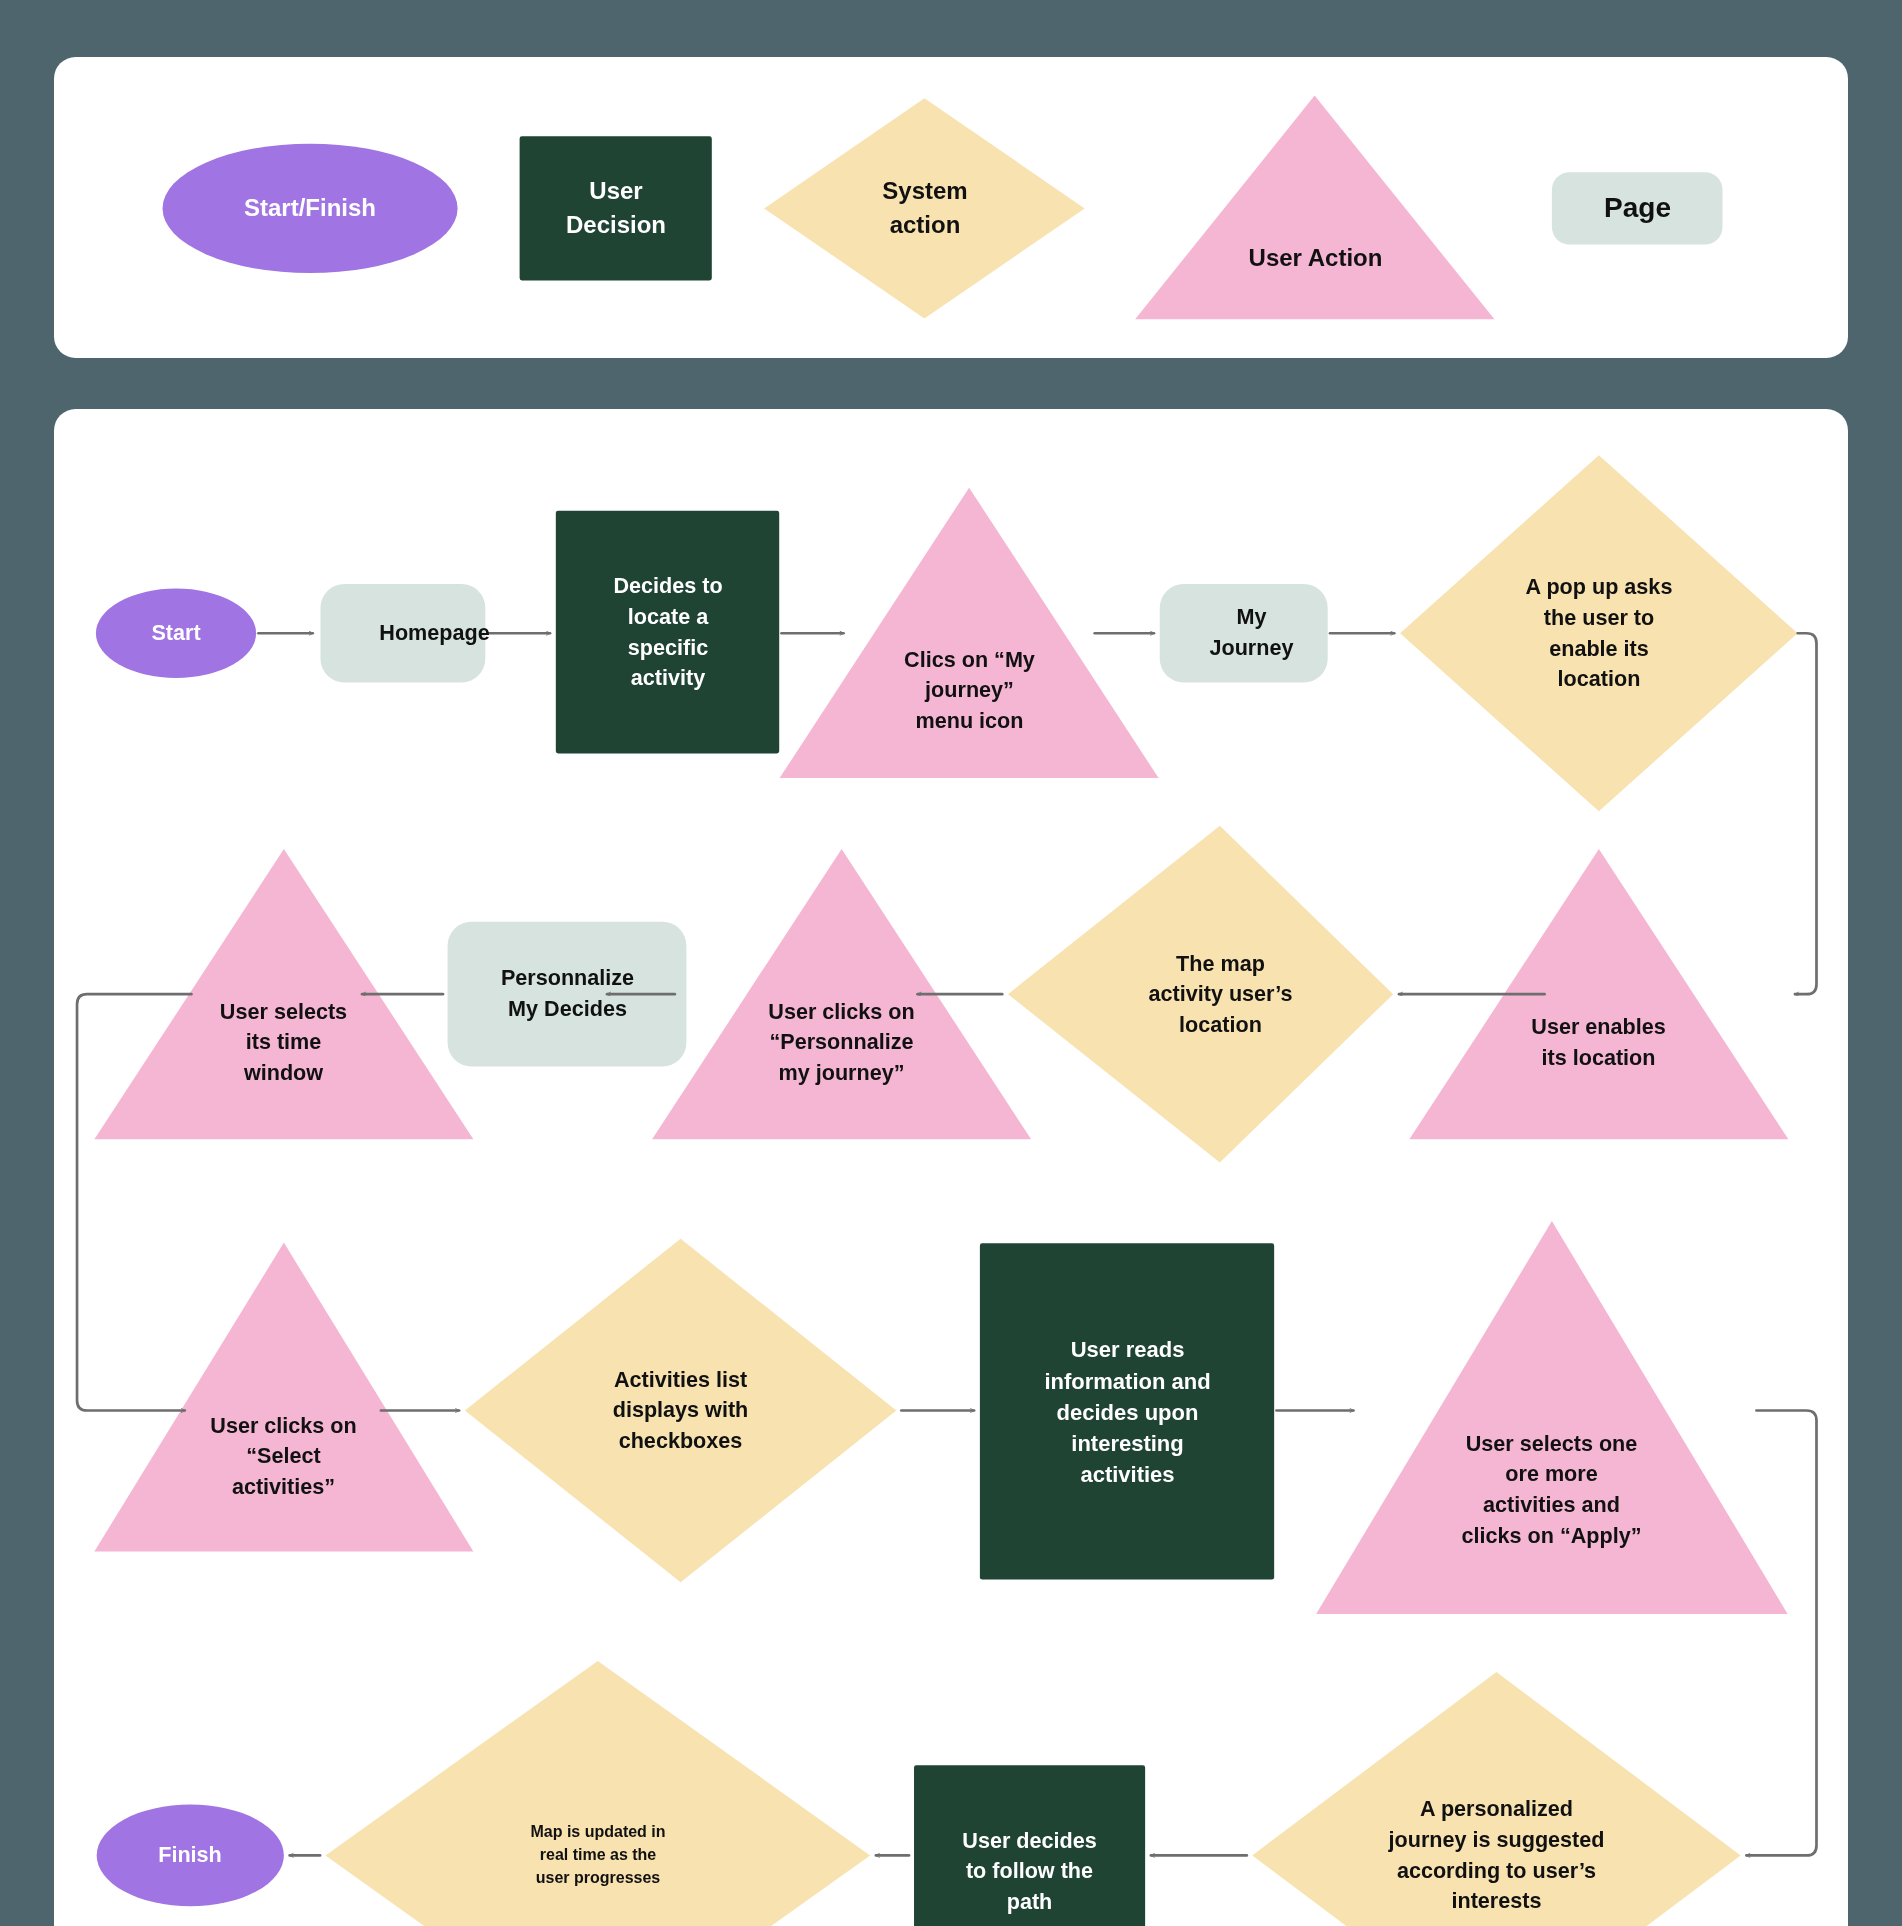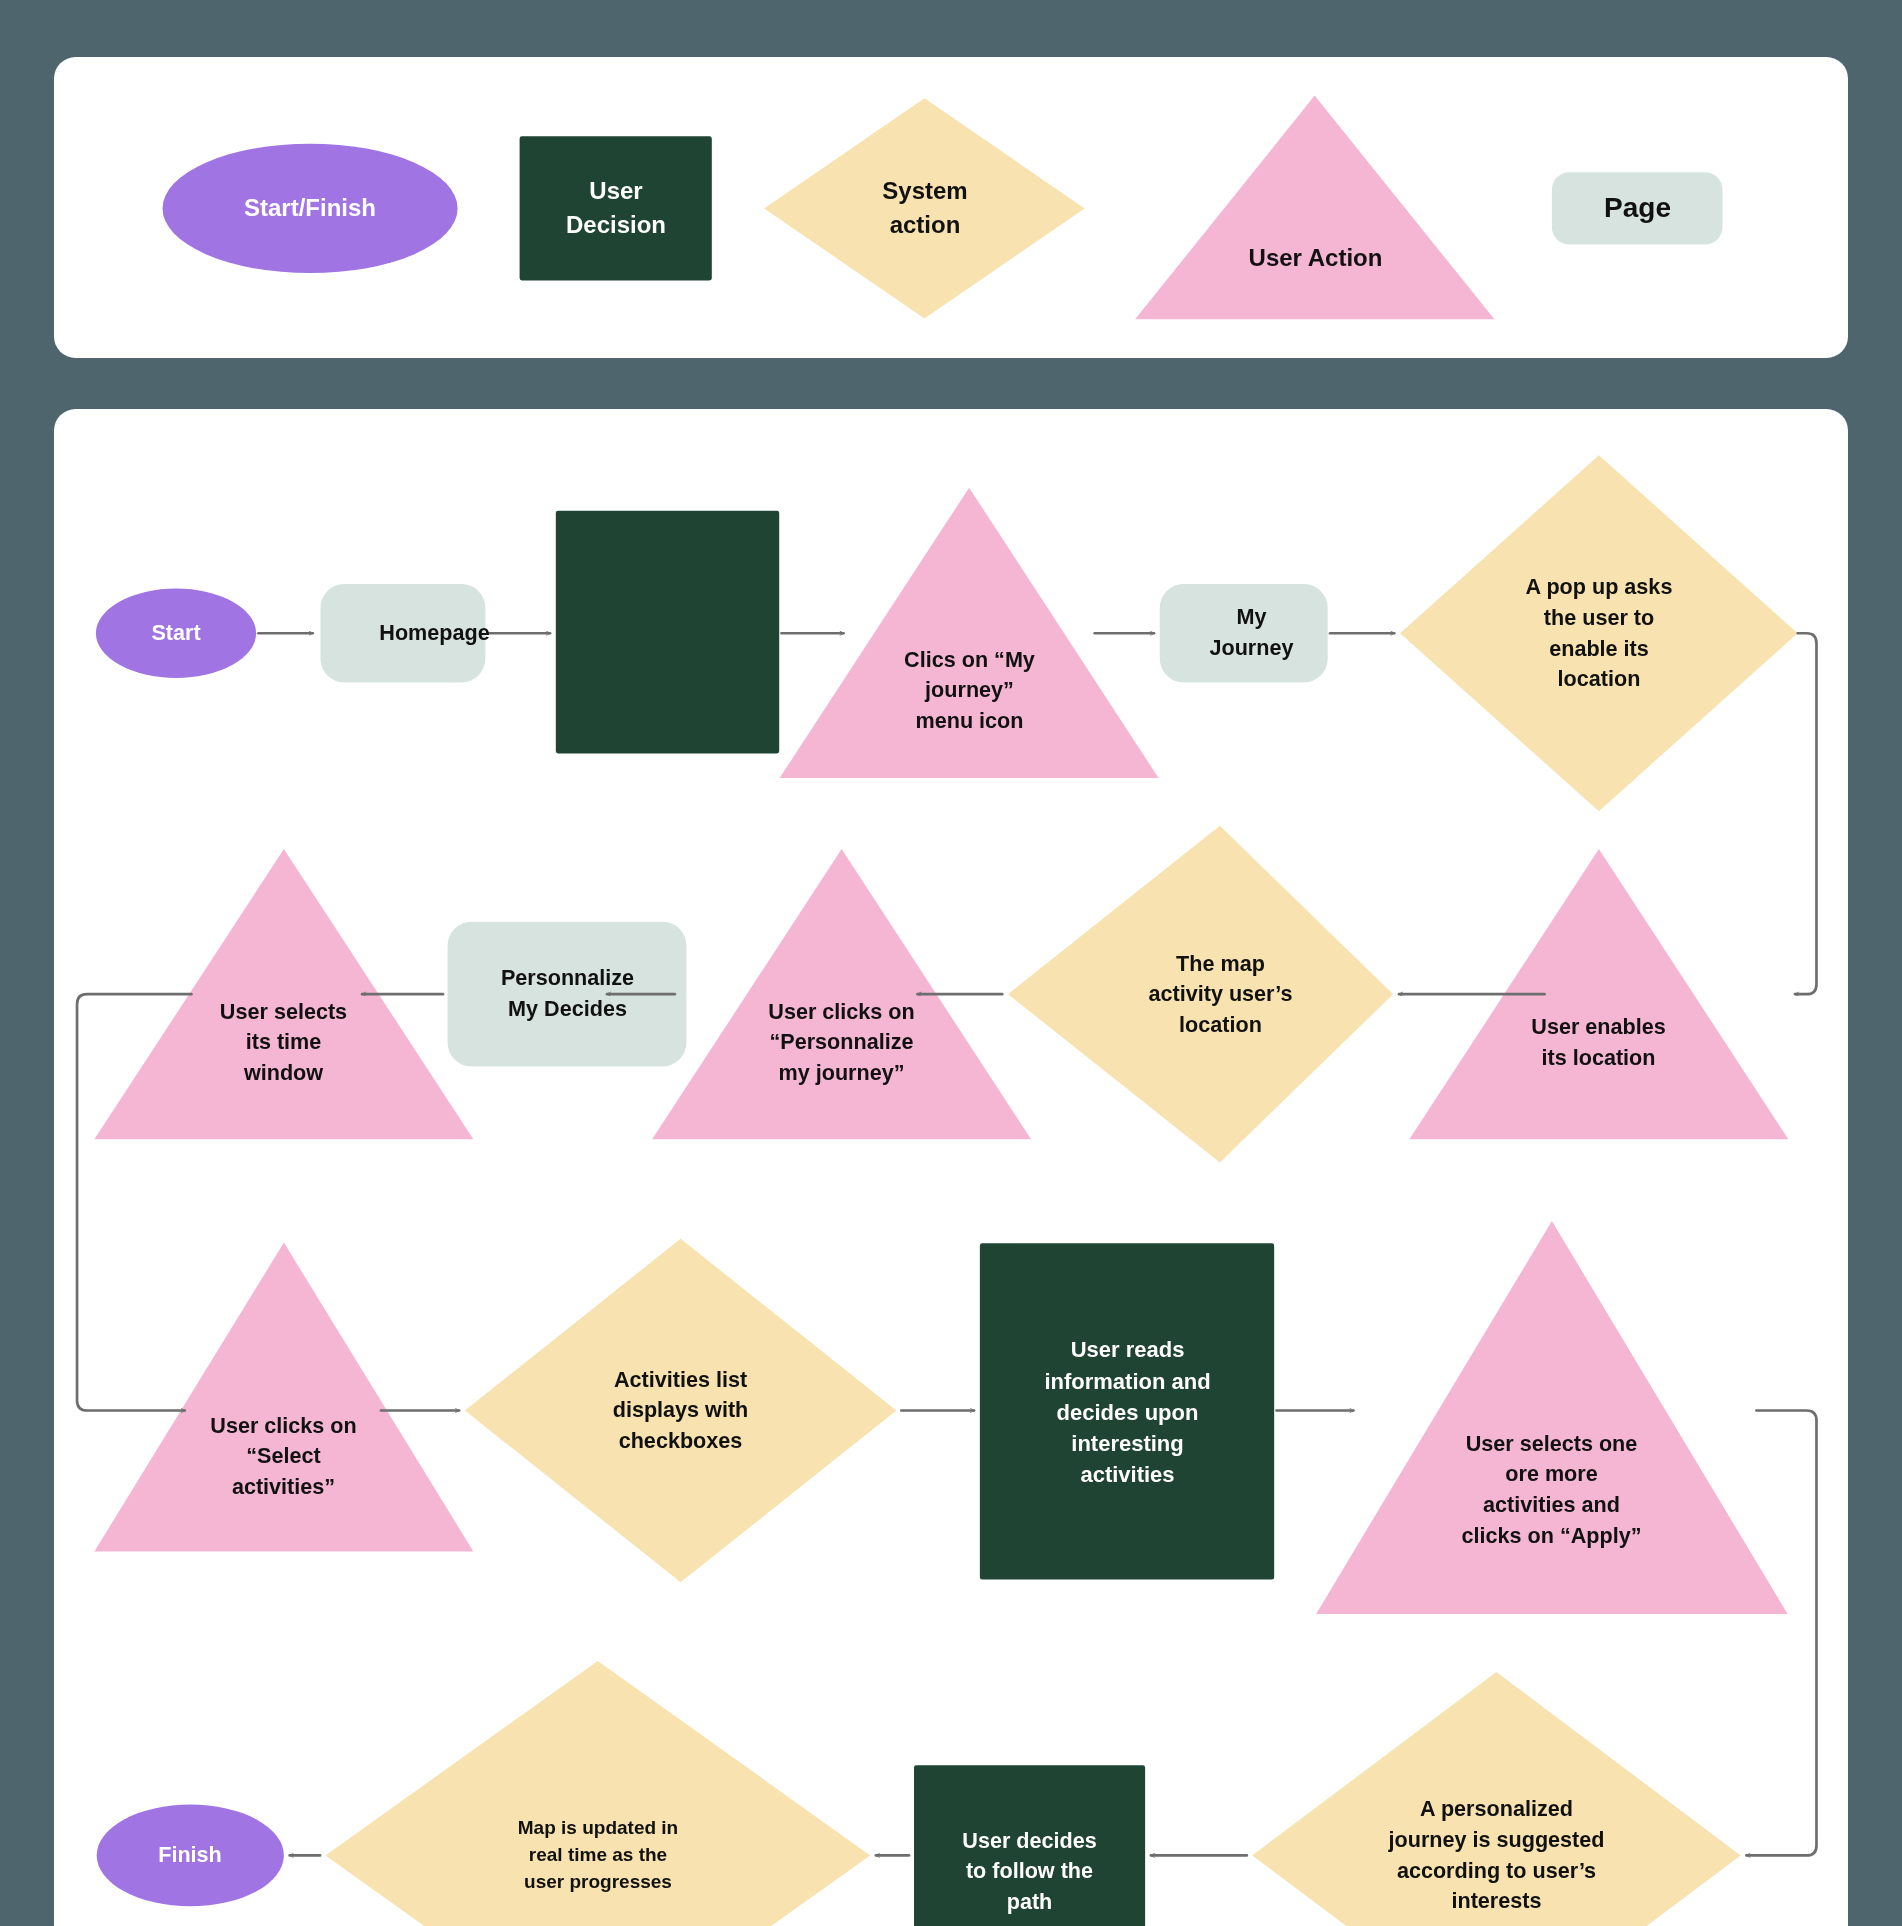--- a/index.html
+++ b/index.html
@@ -132,20 +132,24 @@
 action</div>
 
   <div class="node-text t-dark" style="left:1192px; top:237px; width:247px; height:42px; font-size:24px;">User Action</div>
 
   <div class="node-text t-dark" style="left:1552px; top:187px; width:171px; height:42px; font-size:28px;">Page</div>
 
   <div class="node-text t-light" style="left:99px; top:612px; width:154px; height:42px; font-size:21.6px;">Start</div>
 
   <div class="node-text t-dark" style="left:321px; top:612px; width:165px; height:42px; font-size:21.6px;padding-left:31px;">Homepage</div>
 
+  <div class="node-text t-light" style="left:560px; top:540px; width:216px; height:185px; font-size:21.6px;">Decides to
+locate a
+specific
+activity</div>
 
   <div class="node-text t-dark" style="left:854px; top:629px; width:231px; height:123px; font-size:21.6px;">Clics on “My
 journey”
 menu icon</div>
 
   <div class="node-text t-dark" style="left:1160px; top:601px; width:183px; height:64px; font-size:21.6px;">My
 Journey</div>
 
   <div class="node-text t-dark" style="left:1473px; top:541px; width:252px; height:185px; font-size:21.6px;">A pop up asks
 the user to
@@ -191,20 +195,20 @@
 
   <div class="node-text t-dark" style="left:1348px; top:1771px; width:297px; height:169px; font-size:21.6px;">A personalized
 journey is suggested
 according to user’s
 interests</div>
 
   <div class="node-text t-light" style="left:914px; top:1810px; width:231px; height:123px; font-size:21.6px;">User decides
 to follow the
 path</div>
 
-  <div class="node-text t-dark" style="left:444px; top:1794px; width:308px; height:123px; font-size:19px;">Map is updated in
+  <div class="node-text t-dark" style="left:444px; top:1794px; width:308px; height:123px; font-size:16px;">Map is updated in
 real time as the
 user progresses</div>
 
   <div class="node-text t-light" style="left:113px; top:1834px; width:154px; height:42px; font-size:21.6px;">Finish</div>
 
 </div>
 
 
 </body></html>

